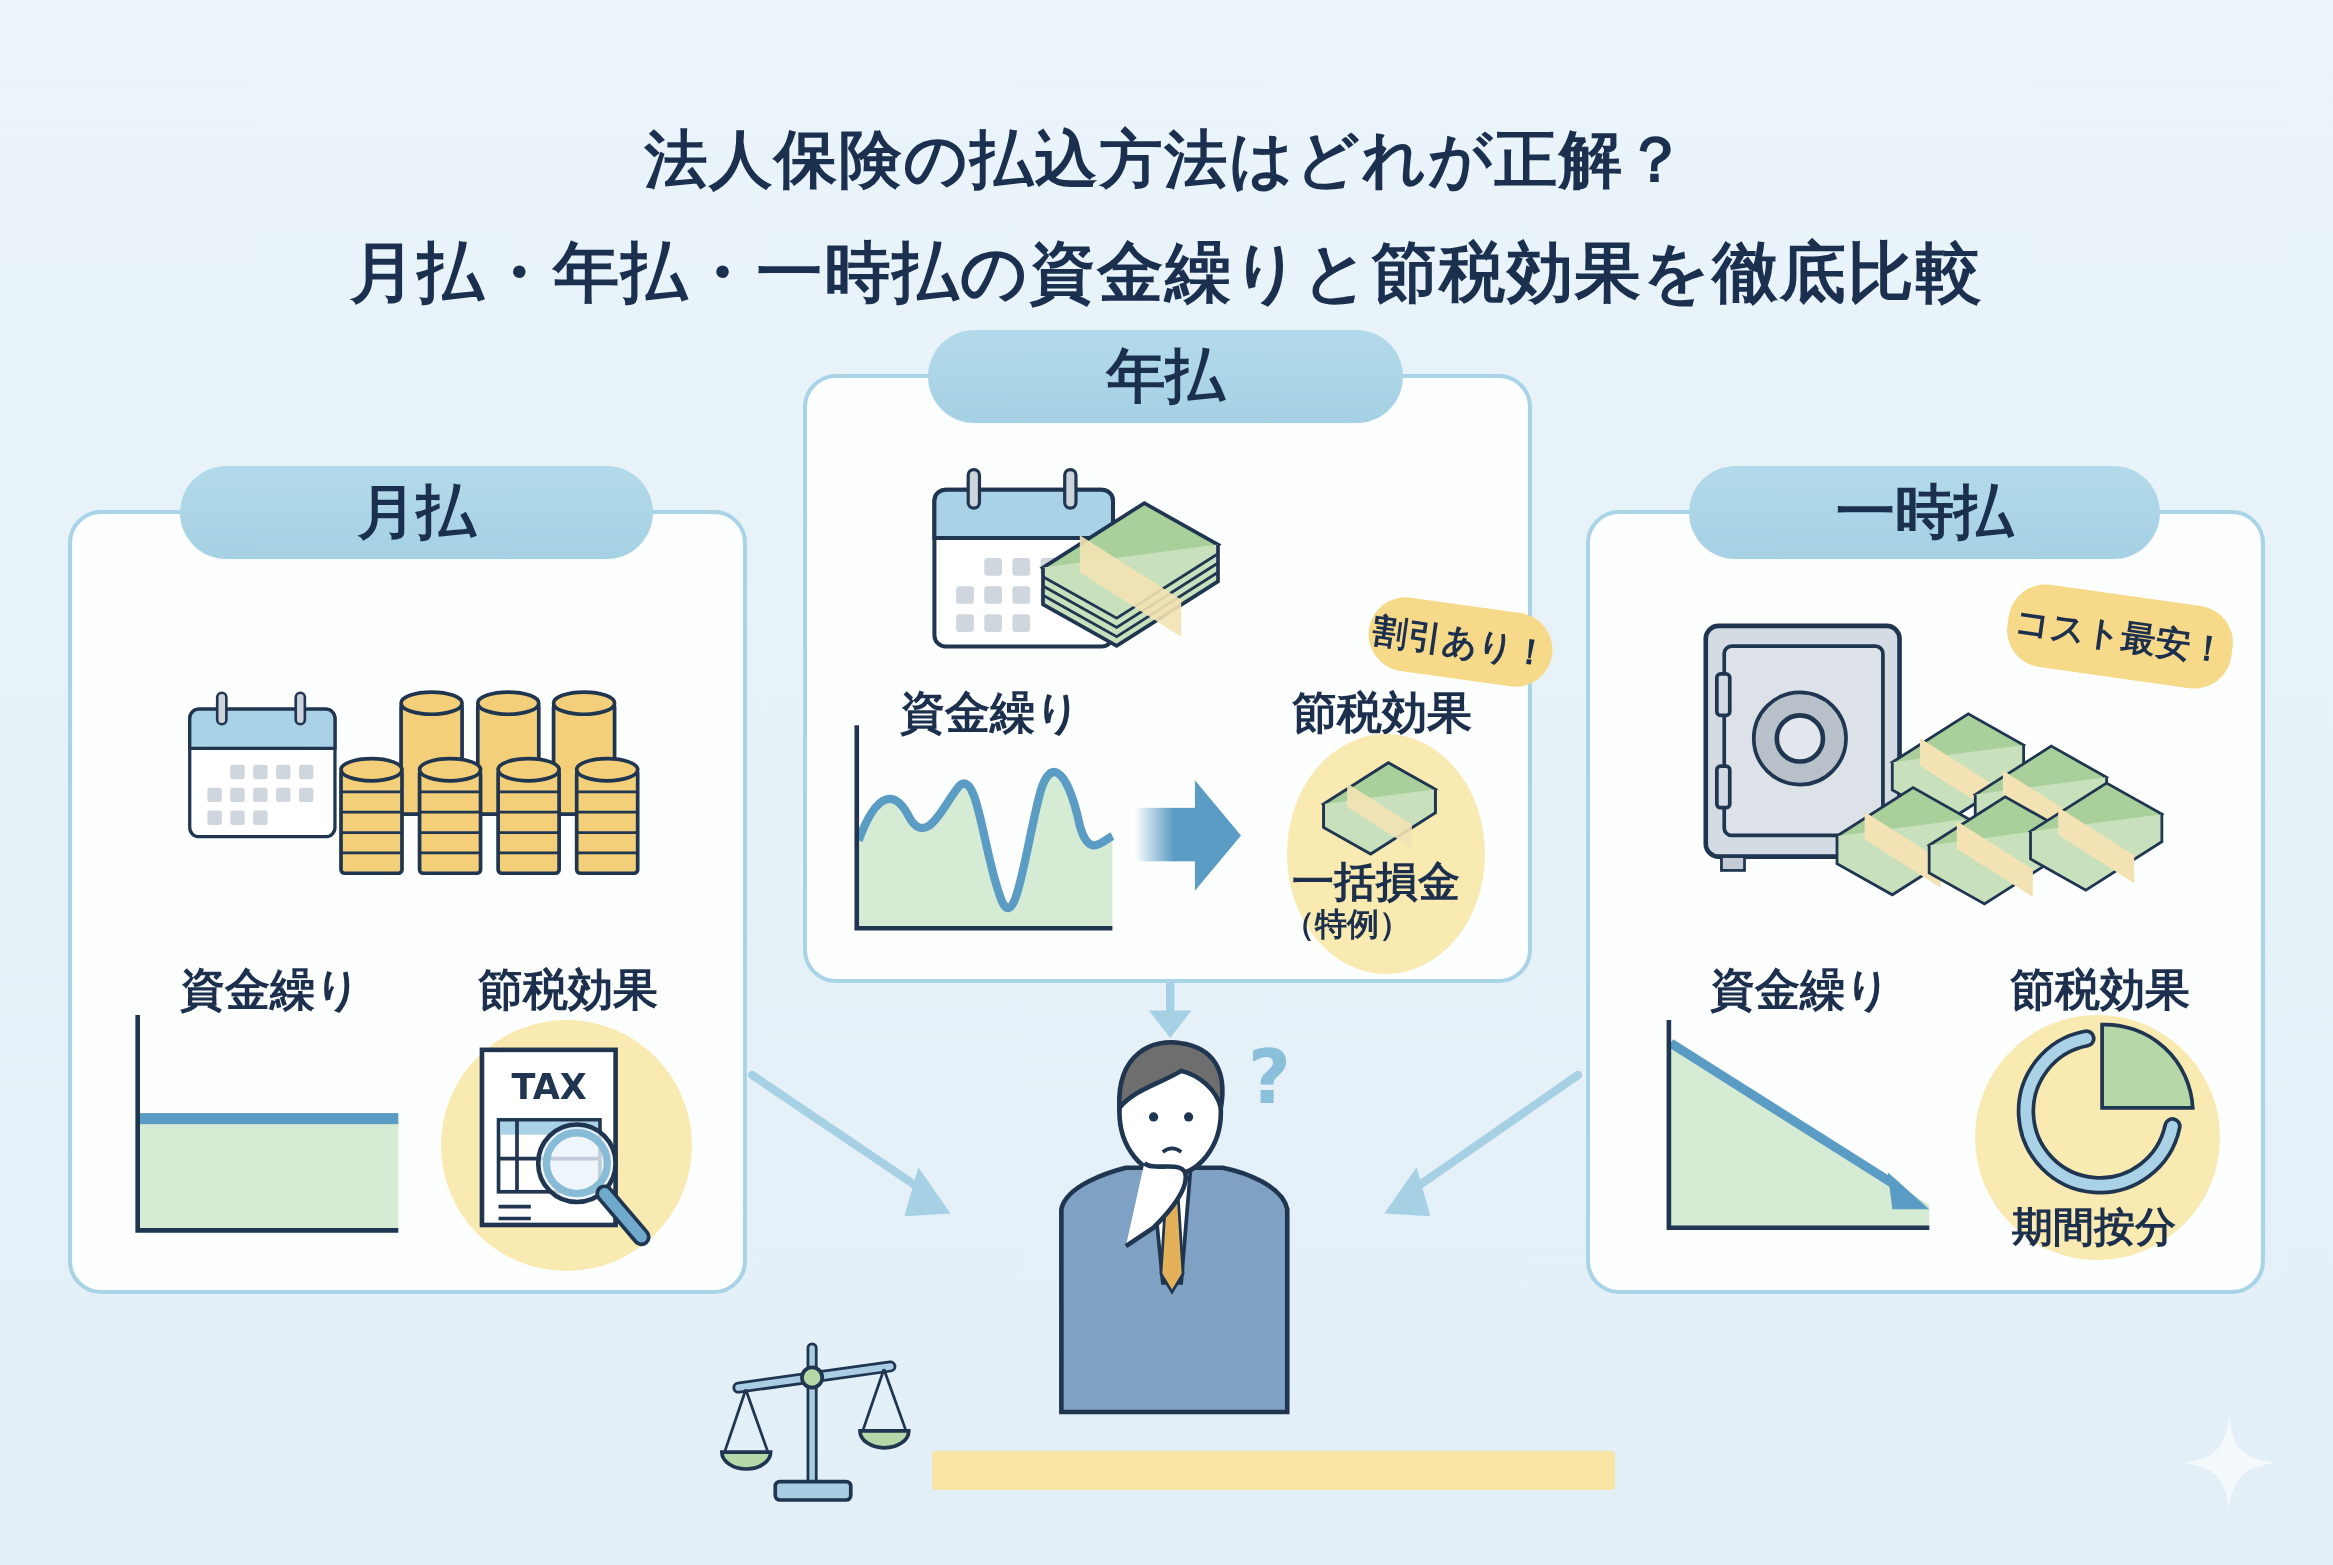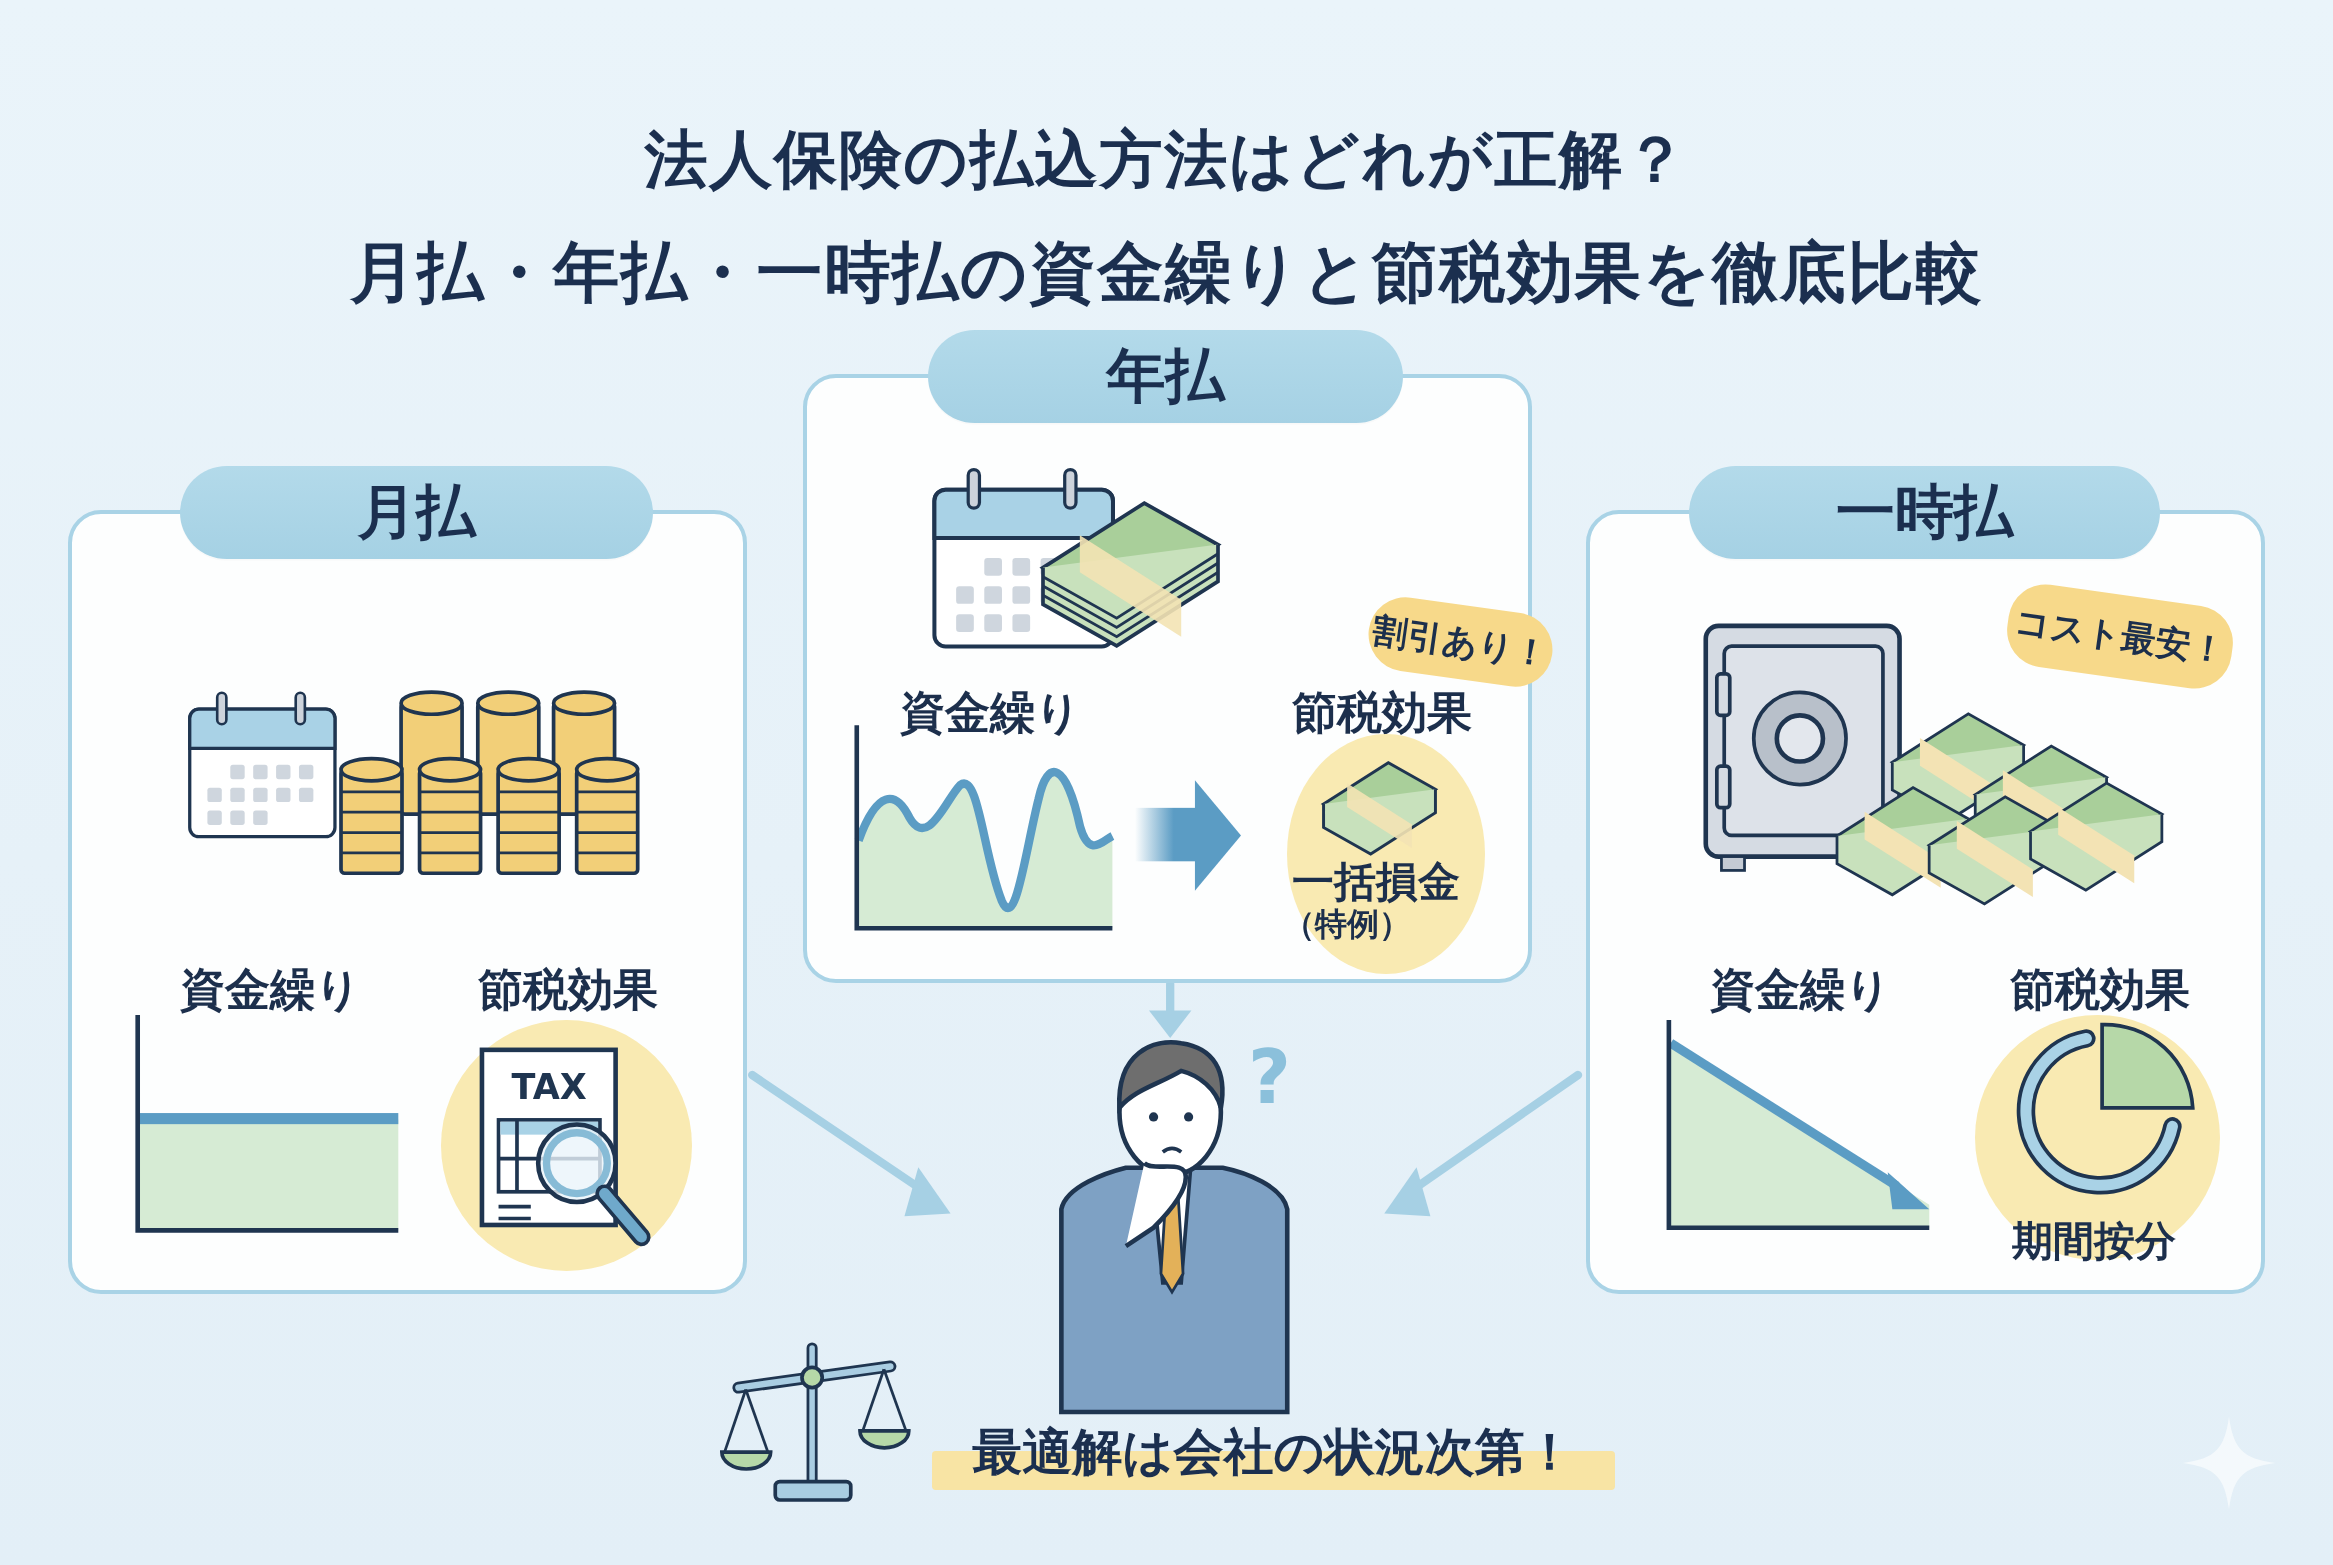--- a/index.html
+++ b/index.html
@@ -283,21 +283,21 @@
   <line x1="5" y1="25" x2="250" y2="180" stroke="#5b9cc4" stroke-width="10"></line>
   <polygon points="240,165 285,205 245,205" fill="#5b9cc4"></polygon>
   <polyline points="3,0 3,225 285,225" fill="none" stroke="#1f3550" stroke-width="5"></polyline>
 </svg>
 <div class="yellow-circle" style="left:1975px;top:1015px;width:245px;height:245px;"></div>
 <svg style="left:2017px;top:1020px;width:185px;height:185px;" viewBox="0 0 200 200">
   <path d="M75,20 A80,80 0 1 0 168,115" fill="none" stroke="#1f3550" stroke-width="20" stroke-linecap="round"></path>
   <path d="M75,20 A80,80 0 1 0 168,115" fill="none" stroke="#a9d2e6" stroke-width="12" stroke-linecap="round"></path>
   <path d="M92,5 A95,95 0 0 1 190,95 L92,95 Z" fill="#b6d8a8" stroke="#1f3550" stroke-width="4"></path>
 </svg>
-<div class="label" style="left:2012px;top:1200px;font-size:41px;margin-top:14px;">期間按分</div>
+<div class="label" style="left:2012px;top:1200px;font-size:41px;">期間按分</div>
 
 <svg style="left:1052px;top:1034px;width:240px;height:378px;" viewBox="0 0 260 410">
   <path d="M10,410 L10,190 C15,165 60,150 80,145 L185,145 C210,150 250,165 255,190 L255,410 Z" fill="#7ea1c4" stroke="#1f3550" stroke-width="5"></path>
   <polygon points="108,148 150,148 140,270 120,270" fill="#fff" stroke="#1f3550" stroke-width="4"></polygon>
   <polygon points="124,165 136,165 142,260 130,280 118,260" fill="#e3b159" stroke="#1f3550" stroke-width="3"></polygon>
   <ellipse cx="128" cy="85" rx="55" ry="68" fill="#fff" stroke="#1f3550" stroke-width="5"></ellipse>
   <path d="M73,80 C70,20 110,5 140,10 C175,15 190,40 183,80 C178,60 160,45 140,40 C115,55 90,60 73,80 Z" fill="#6e6e6e" stroke="#1f3550" stroke-width="5"></path>
   <circle cx="110" cy="90" r="5" fill="#1f3550"></circle>
     <circle cx="148" cy="90" r="5" fill="#1f3550"></circle>
   <path d="M120,128 Q130,120 140,128" fill="none" stroke="#1f3550" stroke-width="4"></path>
@@ -317,19 +317,18 @@
       <line x1="178" y1="28" x2="155" y2="95"></line>
       <line x1="178" y1="28" x2="202" y2="95"></line>
     </g>
   <path d="M2,118 h53 a26,18 0 0 1 -53,0z" fill="#b6d8a8" stroke="#1f3550" stroke-width="4"></path>
   <path d="M152,95 h53 a26,18 0 0 1 -53,0z" fill="#b6d8a8" stroke="#1f3550" stroke-width="4"></path>
   <rect x="60" y="150" width="82" height="20" rx="5" fill="#a9cde2" stroke="#1f3550" stroke-width="4"></rect>
 </svg>
 
 <div class="conclusion">
   <div class="hl"></div>
-  <span class="txt">最適解は会社の状況次第！</span>
 </div>
 
 <svg style="left:2183px;top:1417px;width:92px;height:92px;" viewBox="0 0 100 100">
   <path d="M50,0 C55,35 65,45 100,50 C65,55 55,65 50,100 C45,65 35,55 0,50 C35,45 45,35 50,0 Z" fill="#f4f9fc"></path>
 </svg>
 
 
 </body></html>

